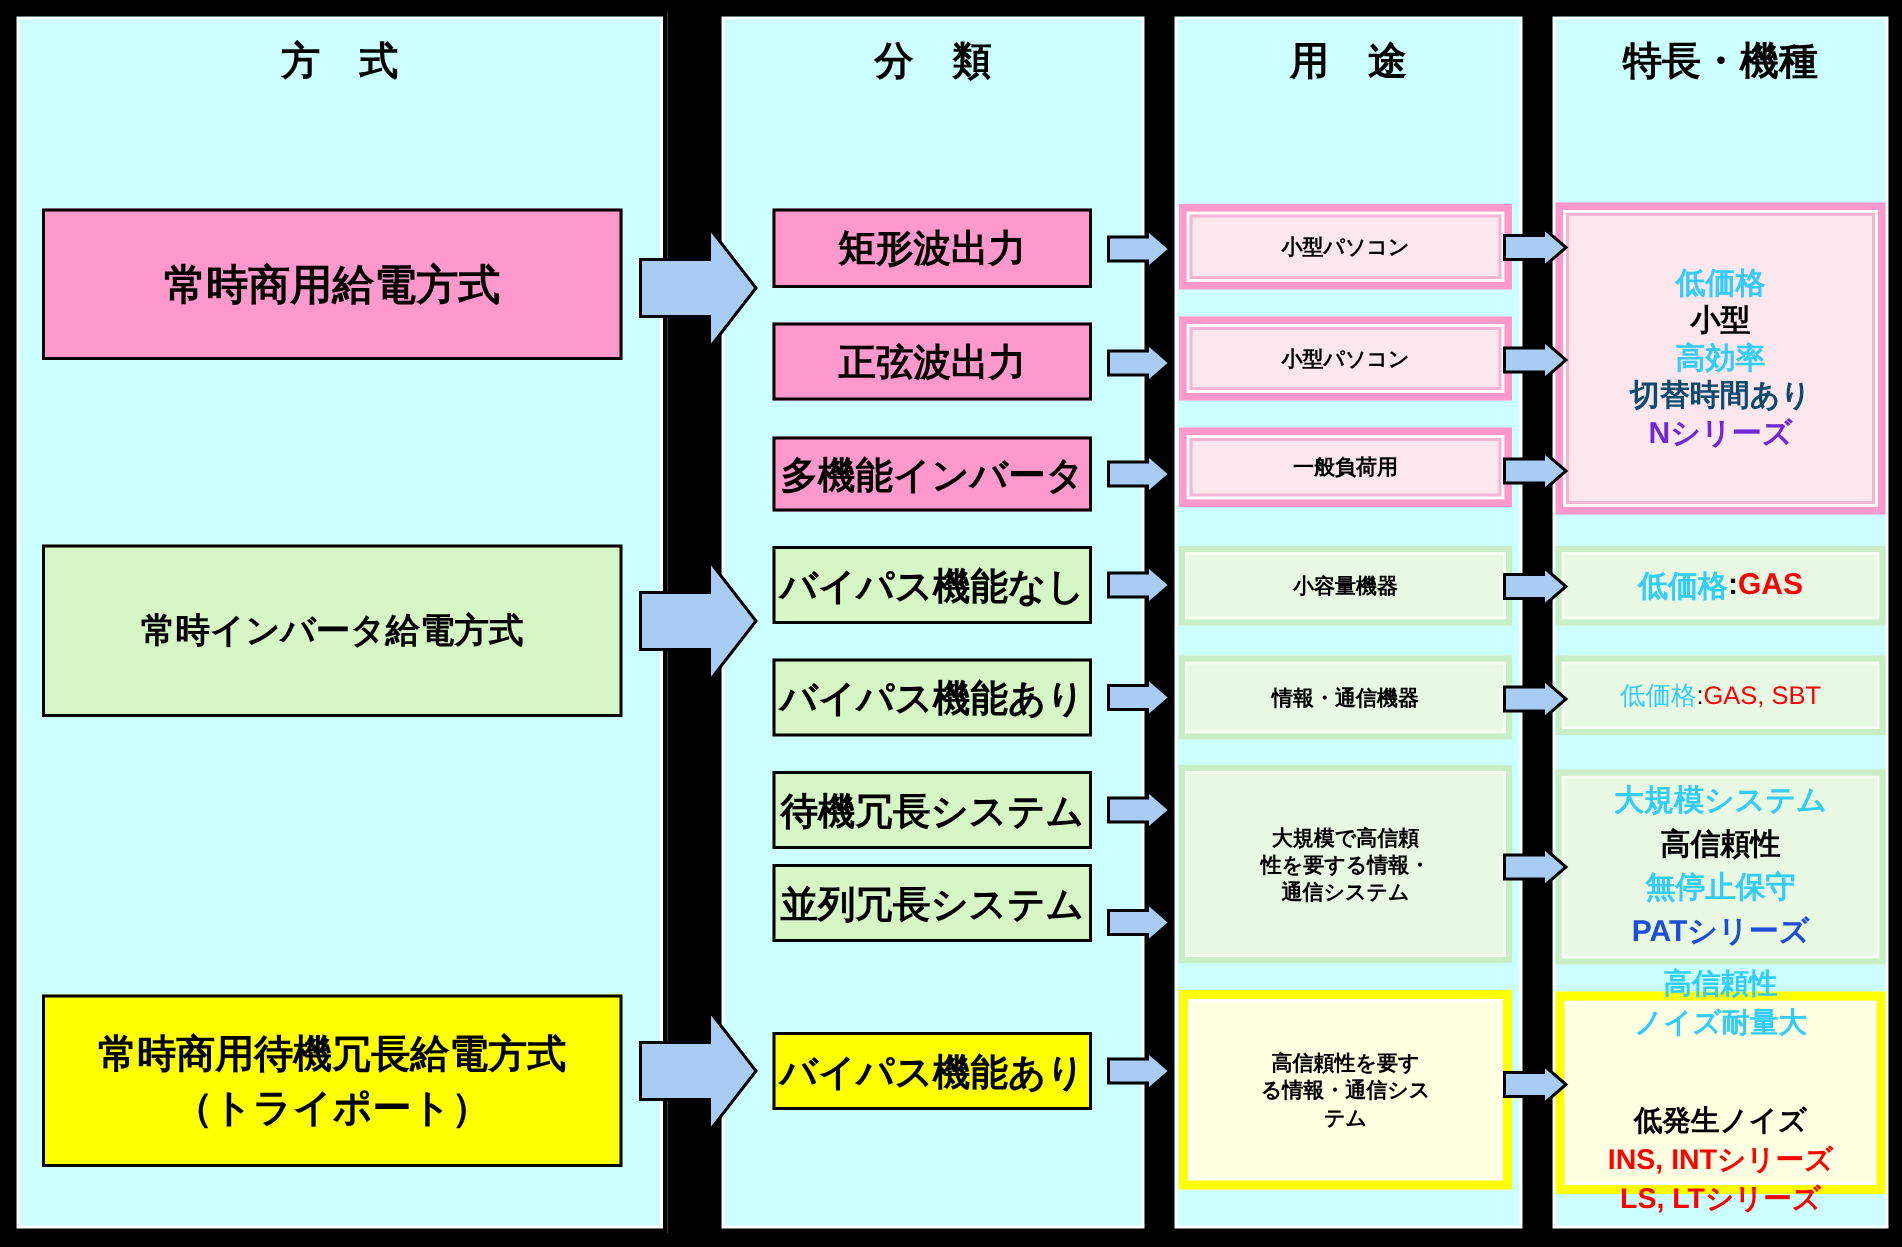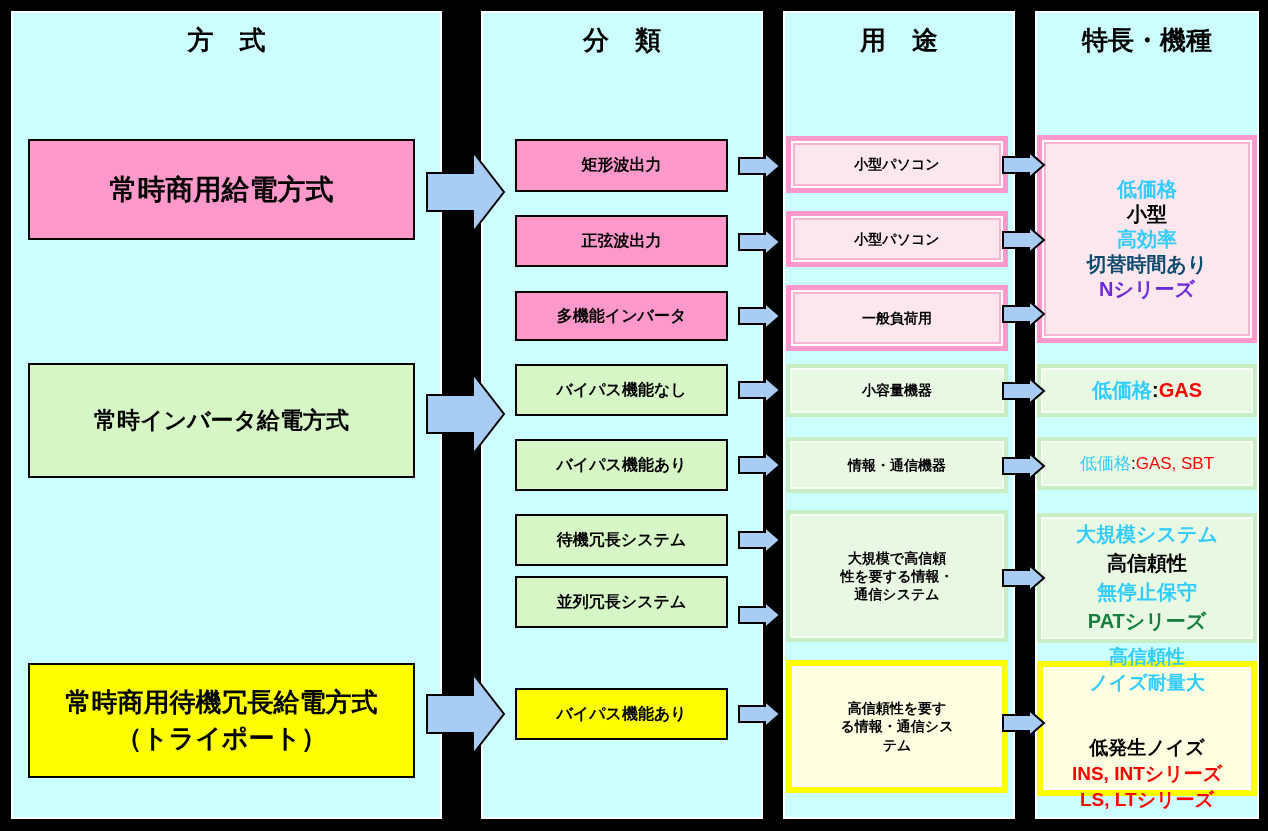--- a/index.html
+++ b/index.html
@@ -21,21 +21,21 @@
   .fill-yellow{background:#ffff00;}
   .frame-pink{border:5px solid #ff99cc;background:#fde7ee;
               box-shadow:inset 0 0 0 2px #ffffff, inset 0 0 0 4px #f7b3d2;}
   .frame-green{border:4px solid #c8eec6;background:#e9f8e2;
                box-shadow:inset 0 0 0 2px #f7fdf3;}
   .frame-yellow{border:6px solid #ffff00;background:#ffffe1;
                 box-shadow:inset 0 0 0 2px #ffffff;}
   .t-method1{font-size:28px;font-weight:bold;}
   .t-method2{font-size:23px;font-weight:bold;}
   .t-method3{font-size:26px;font-weight:bold;line-height:1.35;}
-  .t-class{font-size:16px;font-weight:bold;}
+  .t-class{font-size:25px;font-weight:bold;}
   .t-usage{font-size:14px;font-weight:bold;line-height:1.3;}
   .f-line20{font-size:20px;font-weight:bold;line-height:25px;}
   .f-line20b{font-size:20px;font-weight:bold;line-height:29px;}
   .f-line19{font-size:19px;font-weight:bold;line-height:26px;}
   .f-seg-bold{font-size:20px;font-weight:bold;}
   .f-seg-thin{font-size:17px;font-weight:normal;}
   .arrow{position:absolute;}
 </style>
 </head>
 <body>
@@ -90,21 +90,21 @@
   <div class="box b-black fill-yellow t-class" style="left:515px;top:688px;width:213px;height:52px;">
     <div>バイパス機能あり</div>
   </div>
 
   <div class="box frame-pink t-usage" style="left:786px;top:136px;width:222px;height:57px;">
     <div>小型パソコン</div>
   </div>
   <div class="box frame-pink t-usage" style="left:786px;top:211px;width:222px;height:56px;">
     <div>小型パソコン</div>
   </div>
-  <div class="box frame-pink t-usage" style="left:786px;top:285px;width:222px;height:66px;">
+  <div class="box frame-pink t-usage" style="left:786px;top:285px;width:222px;height:53px;">
     <div>一般負荷用</div>
   </div>
   <div class="box frame-green t-usage" style="left:786px;top:364px;width:222px;height:53px;">
     <div>小容量機器</div>
   </div>
   <div class="box frame-green t-usage" style="left:786px;top:437px;width:222px;height:56px;">
     <div>情報・通信機器</div>
   </div>
   <div class="box frame-green t-usage" style="left:786px;top:510px;width:222px;height:132px;">
     <div>大規模で高信頼</div>
@@ -131,21 +131,21 @@
   </div>
   <div class="box frame-green" style="left:1037px;top:437px;width:220px;height:53px;flex-direction:row;">
     <span class="f-seg-thin" style="color: rgb(51, 204, 255);">低価格</span>
     <span class="f-seg-thin" style="color: rgb(0, 0, 0);">:</span>
     <span class="f-seg-thin" style="color: rgb(255, 0, 0);">GAS, SBT</span>
   </div>
   <div class="box frame-green" style="left:1037px;top:513px;width:220px;height:130px;">
     <div class="f-line20b" style="color: rgb(51, 204, 255);">大規模システム</div>
     <div class="f-line20b" style="color: rgb(0, 0, 0);">高信頼性</div>
     <div class="f-line20b" style="color: rgb(51, 204, 255);">無停止保守</div>
-    <div class="f-line20b" style="color: #15803d;">PATシリーズ</div>
+    <div class="f-line20b" style="color: #1d4ed8;">PATシリーズ</div>
   </div>
   <div class="box frame-yellow" style="left:1037px;top:661px;width:220px;height:135px;">
     <div class="f-line19" style="color: rgb(51, 204, 255);">高信頼性</div>
     <div class="f-line19" style="color: rgb(51, 204, 255);">ノイズ耐量大</div>
     <div class="f-line19" style="color: rgb(0, 0, 0); margin-top: 39px;">低発生ノイズ</div>
     <div class="f-line19" style="color: rgb(255, 0, 0);">INS, INTシリーズ</div>
     <div class="f-line19" style="color: rgb(255, 0, 0);">LS, LTシリーズ</div>
   </div>
 
   <svg class="arrow" style="left:426px;top:150px;" width="80" height="84">

